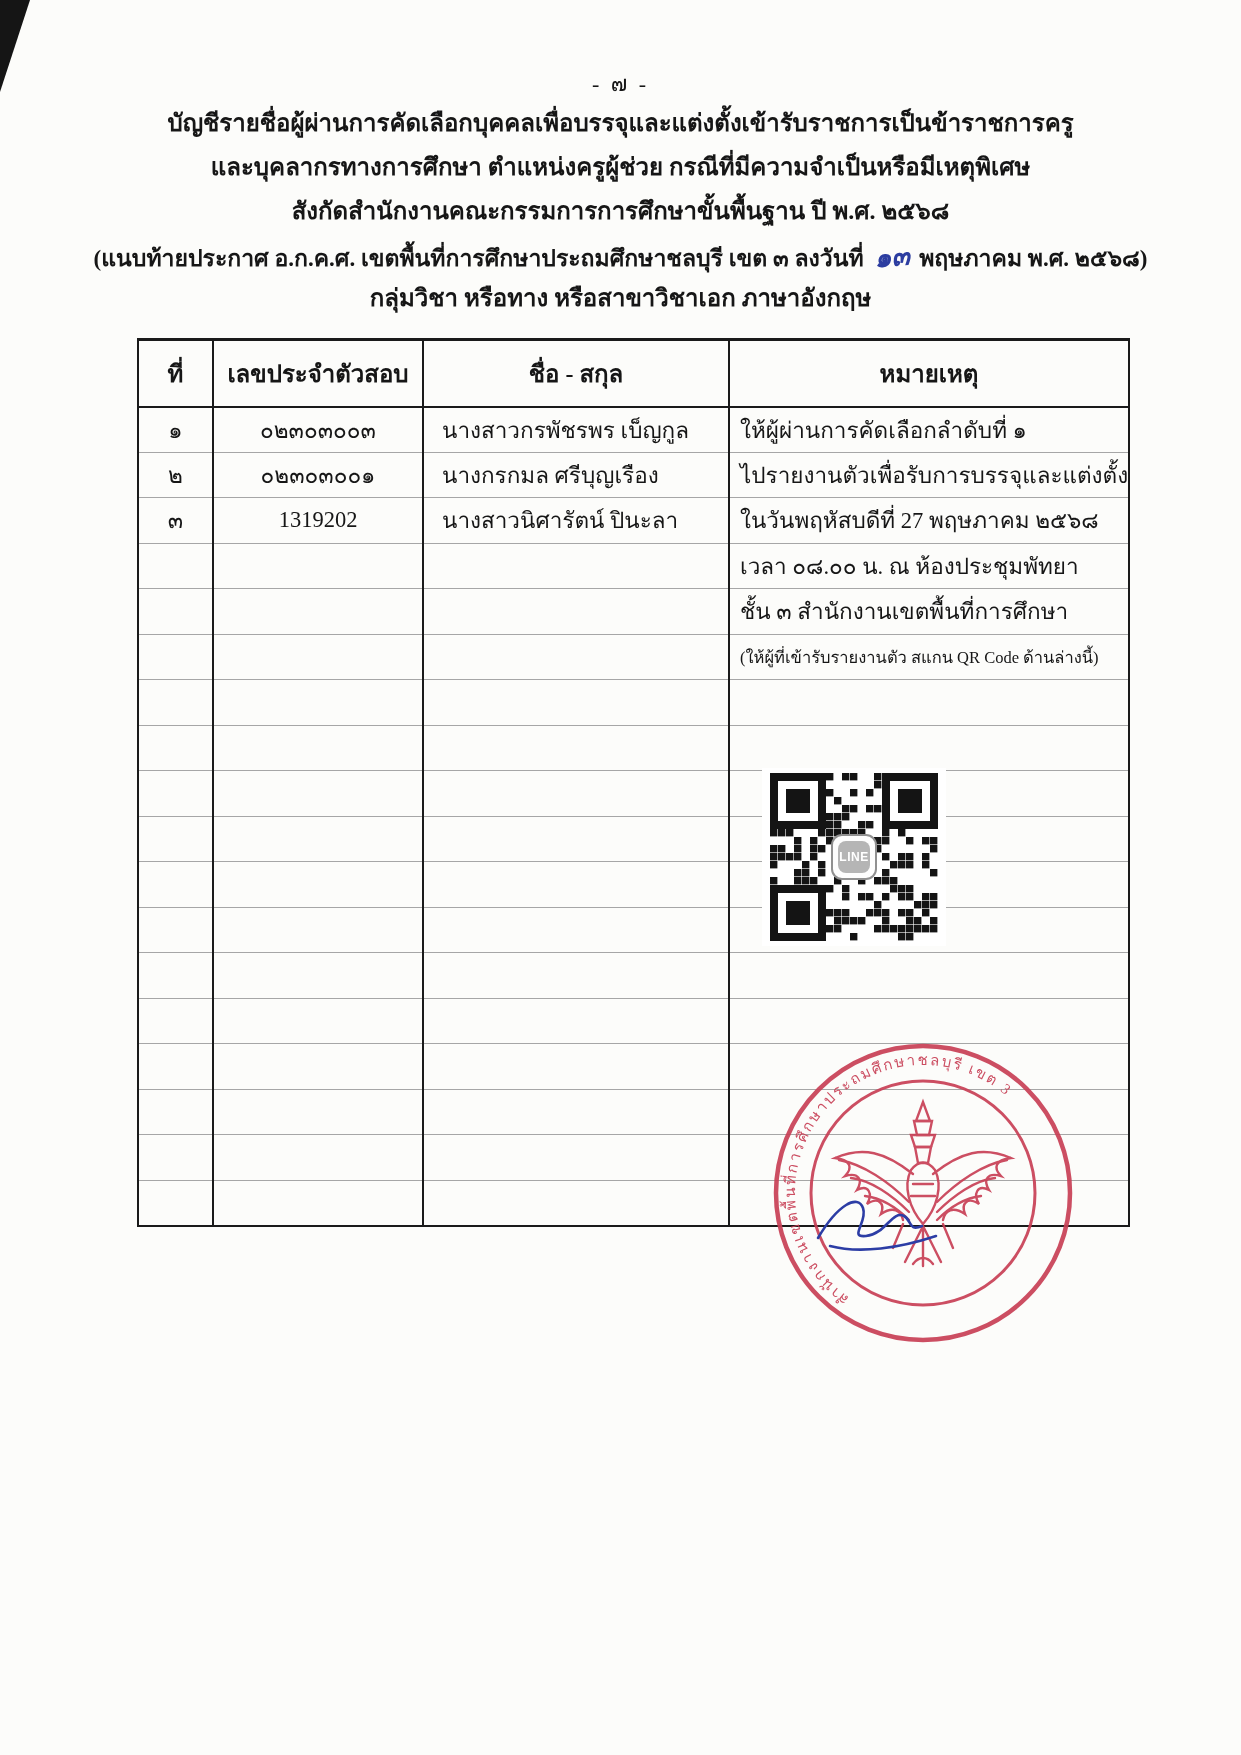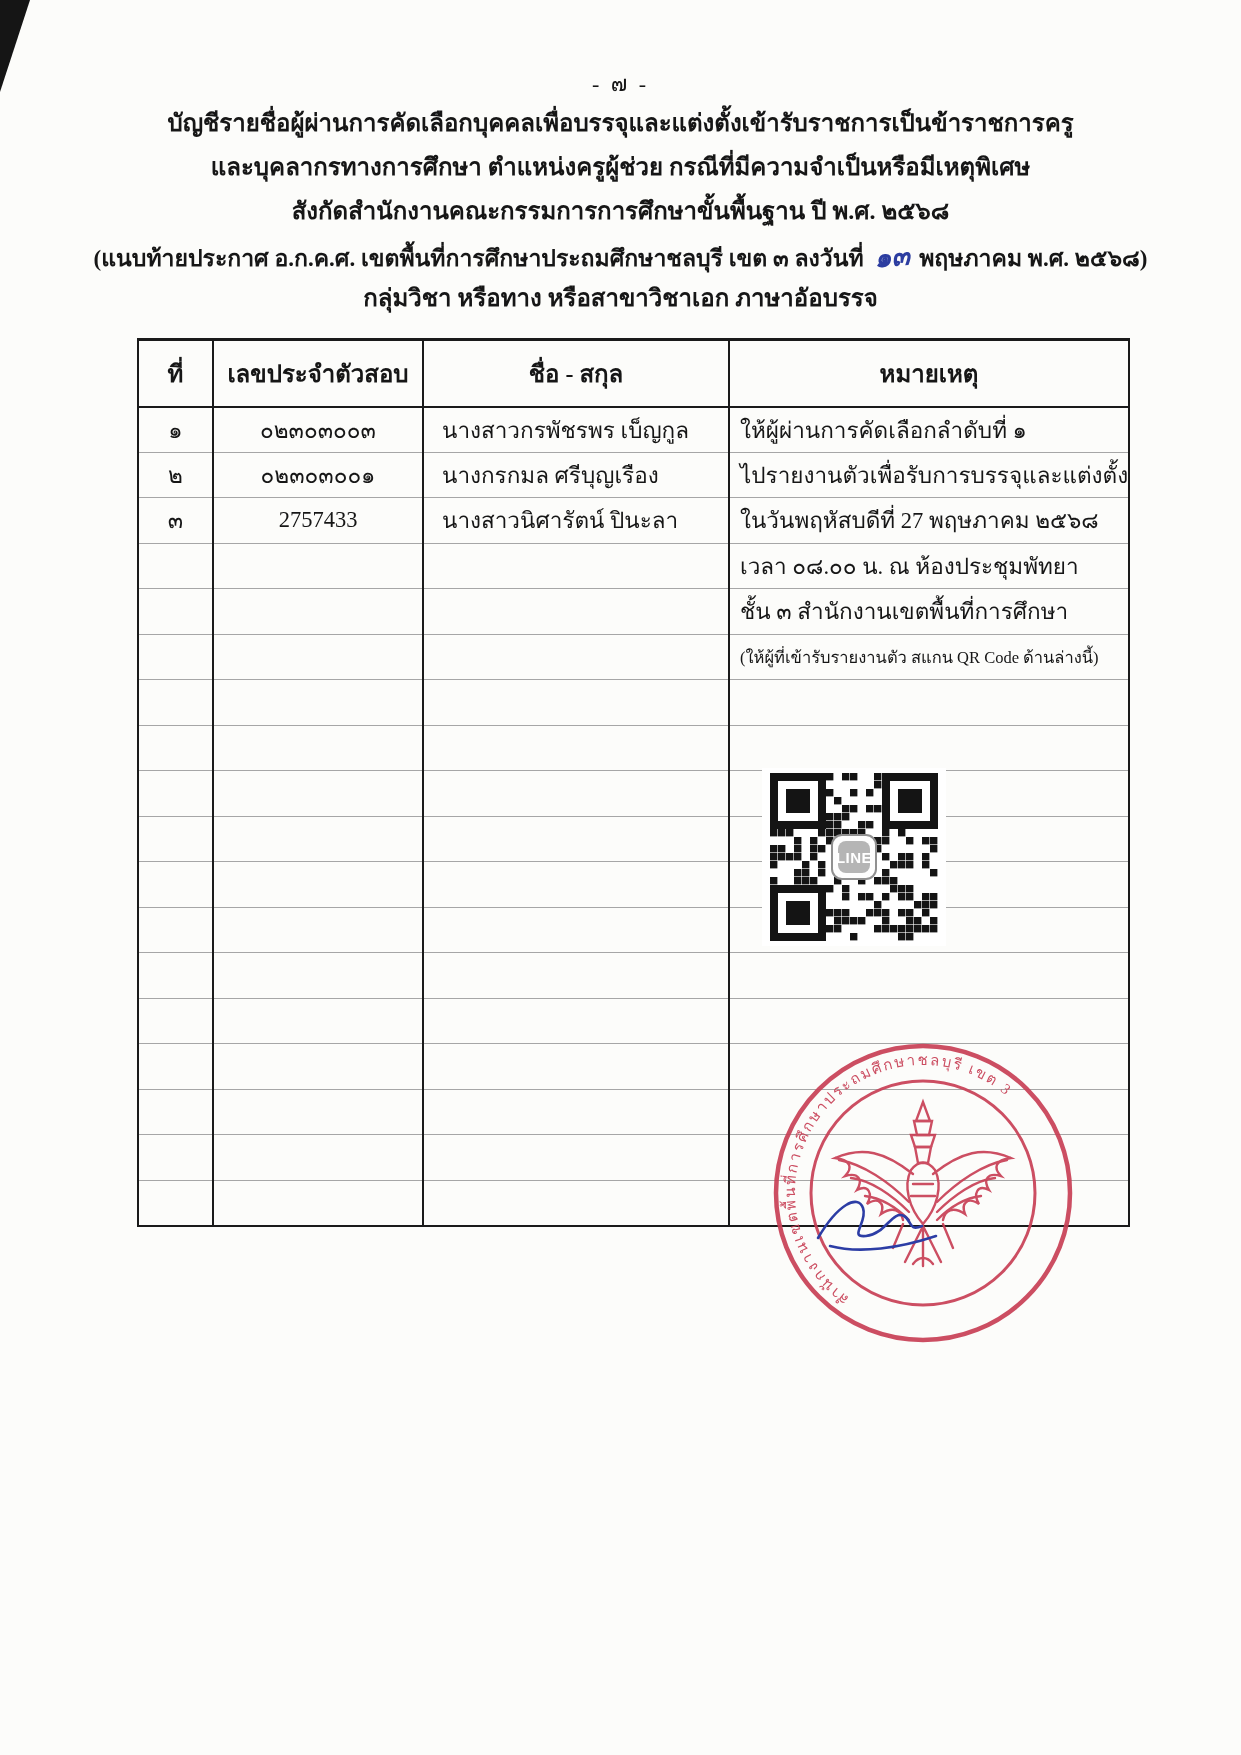--- a/index.html
+++ b/index.html
@@ -30,42 +30,42 @@
   td.c-remark{padding-left:10px}
   tr.small td.c-remark{font-size:16.5px;font-weight:normal}
   
   .qr{position:absolute;left:762px;top:768px;width:184px;height:178px;background:#fff;
       display:flex;align-items:center;justify-content:center}
   .qr svg{width:168px;height:168px}
   .line-badge{position:absolute;left:50%;top:50%;transform:translate(-50%,-50%);
       width:46px;height:46px;background:#fdfdfd;border:2px solid #909090;border-radius:11px;
       display:flex;align-items:center;justify-content:center}
   .line-badge .inner{width:32px;height:32px;background:#b5b5b5;border-radius:8px;color:#fff;
-      font-family:"Liberation Sans",sans-serif;font-size:15px;font-weight:bold;
+      font-family:"Liberation Sans",sans-serif;font-size:12px;font-weight:bold;
       display:flex;align-items:center;justify-content:center;letter-spacing:.5px}
   
   .stamp{position:absolute;left:766px;top:1036px;width:314px;height:314px;opacity:.92}
   .sig{position:absolute;left:800px;top:1186px;width:160px;height:80px}
 </style>
 </head>
 <body>
 
 <div class="page">
 
   <div class="corner-artifact"></div>
 
   <div class="cline pageno">- ๗ -</div>
 
   <div class="cline t t1">บัญชีรายชื่อผู้ผ่านการคัดเลือกบุคคลเพื่อบรรจุและแต่งตั้งเข้ารับราชการเป็นข้าราชการครู</div>
   <div class="cline t t2">และบุคลากรทางการศึกษา ตำแหน่งครูผู้ช่วย กรณีที่มีความจำเป็นหรือมีเหตุพิเศษ</div>
   <div class="cline t t3">สังกัดสำนักงานคณะกรรมการการศึกษาขั้นพื้นฐาน ปี พ.ศ. ๒๕๖๘</div>
 
   <div class="cline t t4"><span>(แนบท้ายประกาศ อ.ก.ค.ศ. เขตพื้นที่การศึกษาประถมศึกษาชลบุรี เขต ๓ ลงวันที่</span><span class="hand">๑๓</span><span>พฤษภาคม พ.ศ. ๒๕๖๘)</span></div>
 
-  <div class="cline t t5">กลุ่มวิชา หรือทาง หรือสาขาวิชาเอก ภาษาอัอบรรจ</div>
+  <div class="cline t t5">กลุ่มวิชา หรือทาง หรือสาขาวิชาเอก ภาษาอังกฤษ</div>
 
   <table class="roster">
     <colgroup>
       <col style="width:75px">
         <col style="width:210px">
         <col style="width:306px">
         <col style="width:400px">
     </colgroup>
     <thead>
       <tr>
@@ -83,21 +83,21 @@
       <td class="c-remark">ให้ผู้ผ่านการคัดเลือกลำดับที่ ๑</td>
     </tr>
         <tr>
       <td class="c-no">๒</td>
       <td class="c-id">๐๒๓๐๓๐๐๑</td>
       <td class="c-name">นางกรกมล  ศรีบุญเรือง</td>
       <td class="c-remark">ไปรายงานตัวเพื่อรับการบรรจุและแต่งตั้ง</td>
     </tr>
         <tr>
       <td class="c-no">๓</td>
-      <td class="c-id">2757433</td>
+      <td class="c-id">1319202</td>
       <td class="c-name">นางสาวนิศารัตน์  ปินะลา</td>
       <td class="c-remark">ในวันพฤหัสบดีที่ 27 พฤษภาคม ๒๕๖๘</td>
     </tr>
         <tr>
       <td class="c-no"></td>
       <td class="c-id"></td>
       <td class="c-name"></td>
       <td class="c-remark">เวลา ๐๘.๐๐ น. ณ ห้องประชุมพัทยา</td>
     </tr>
         <tr>

